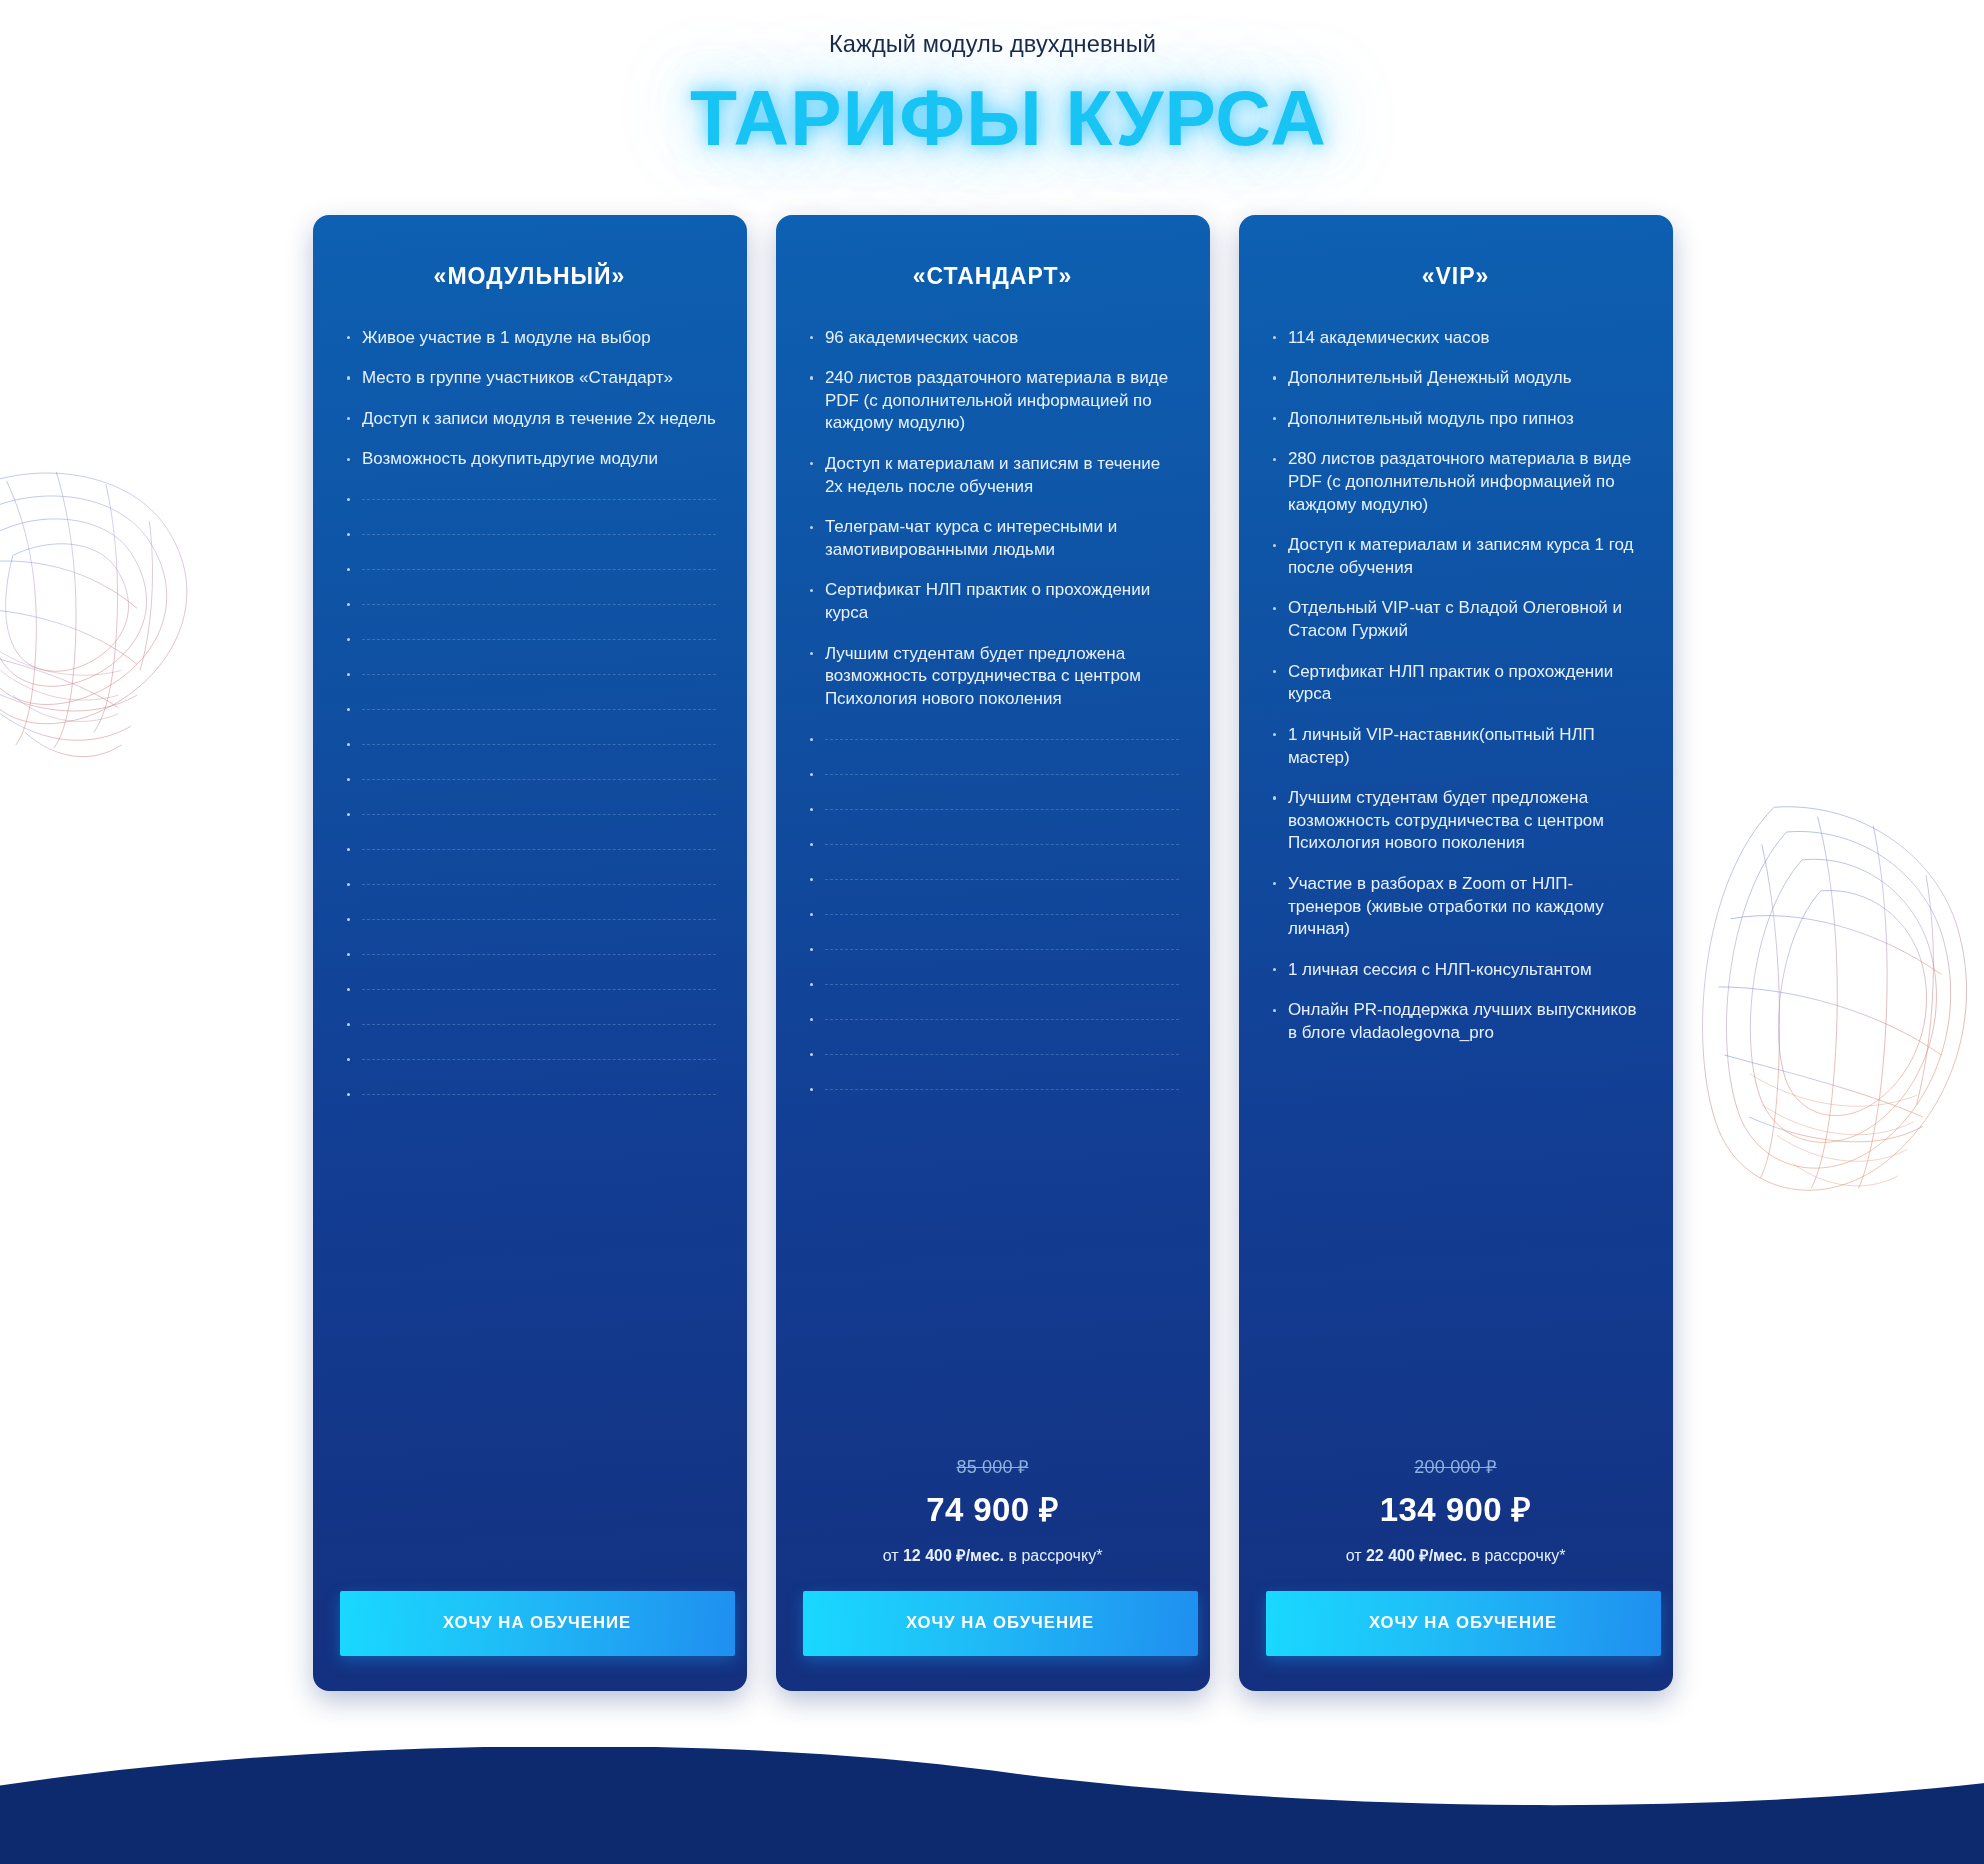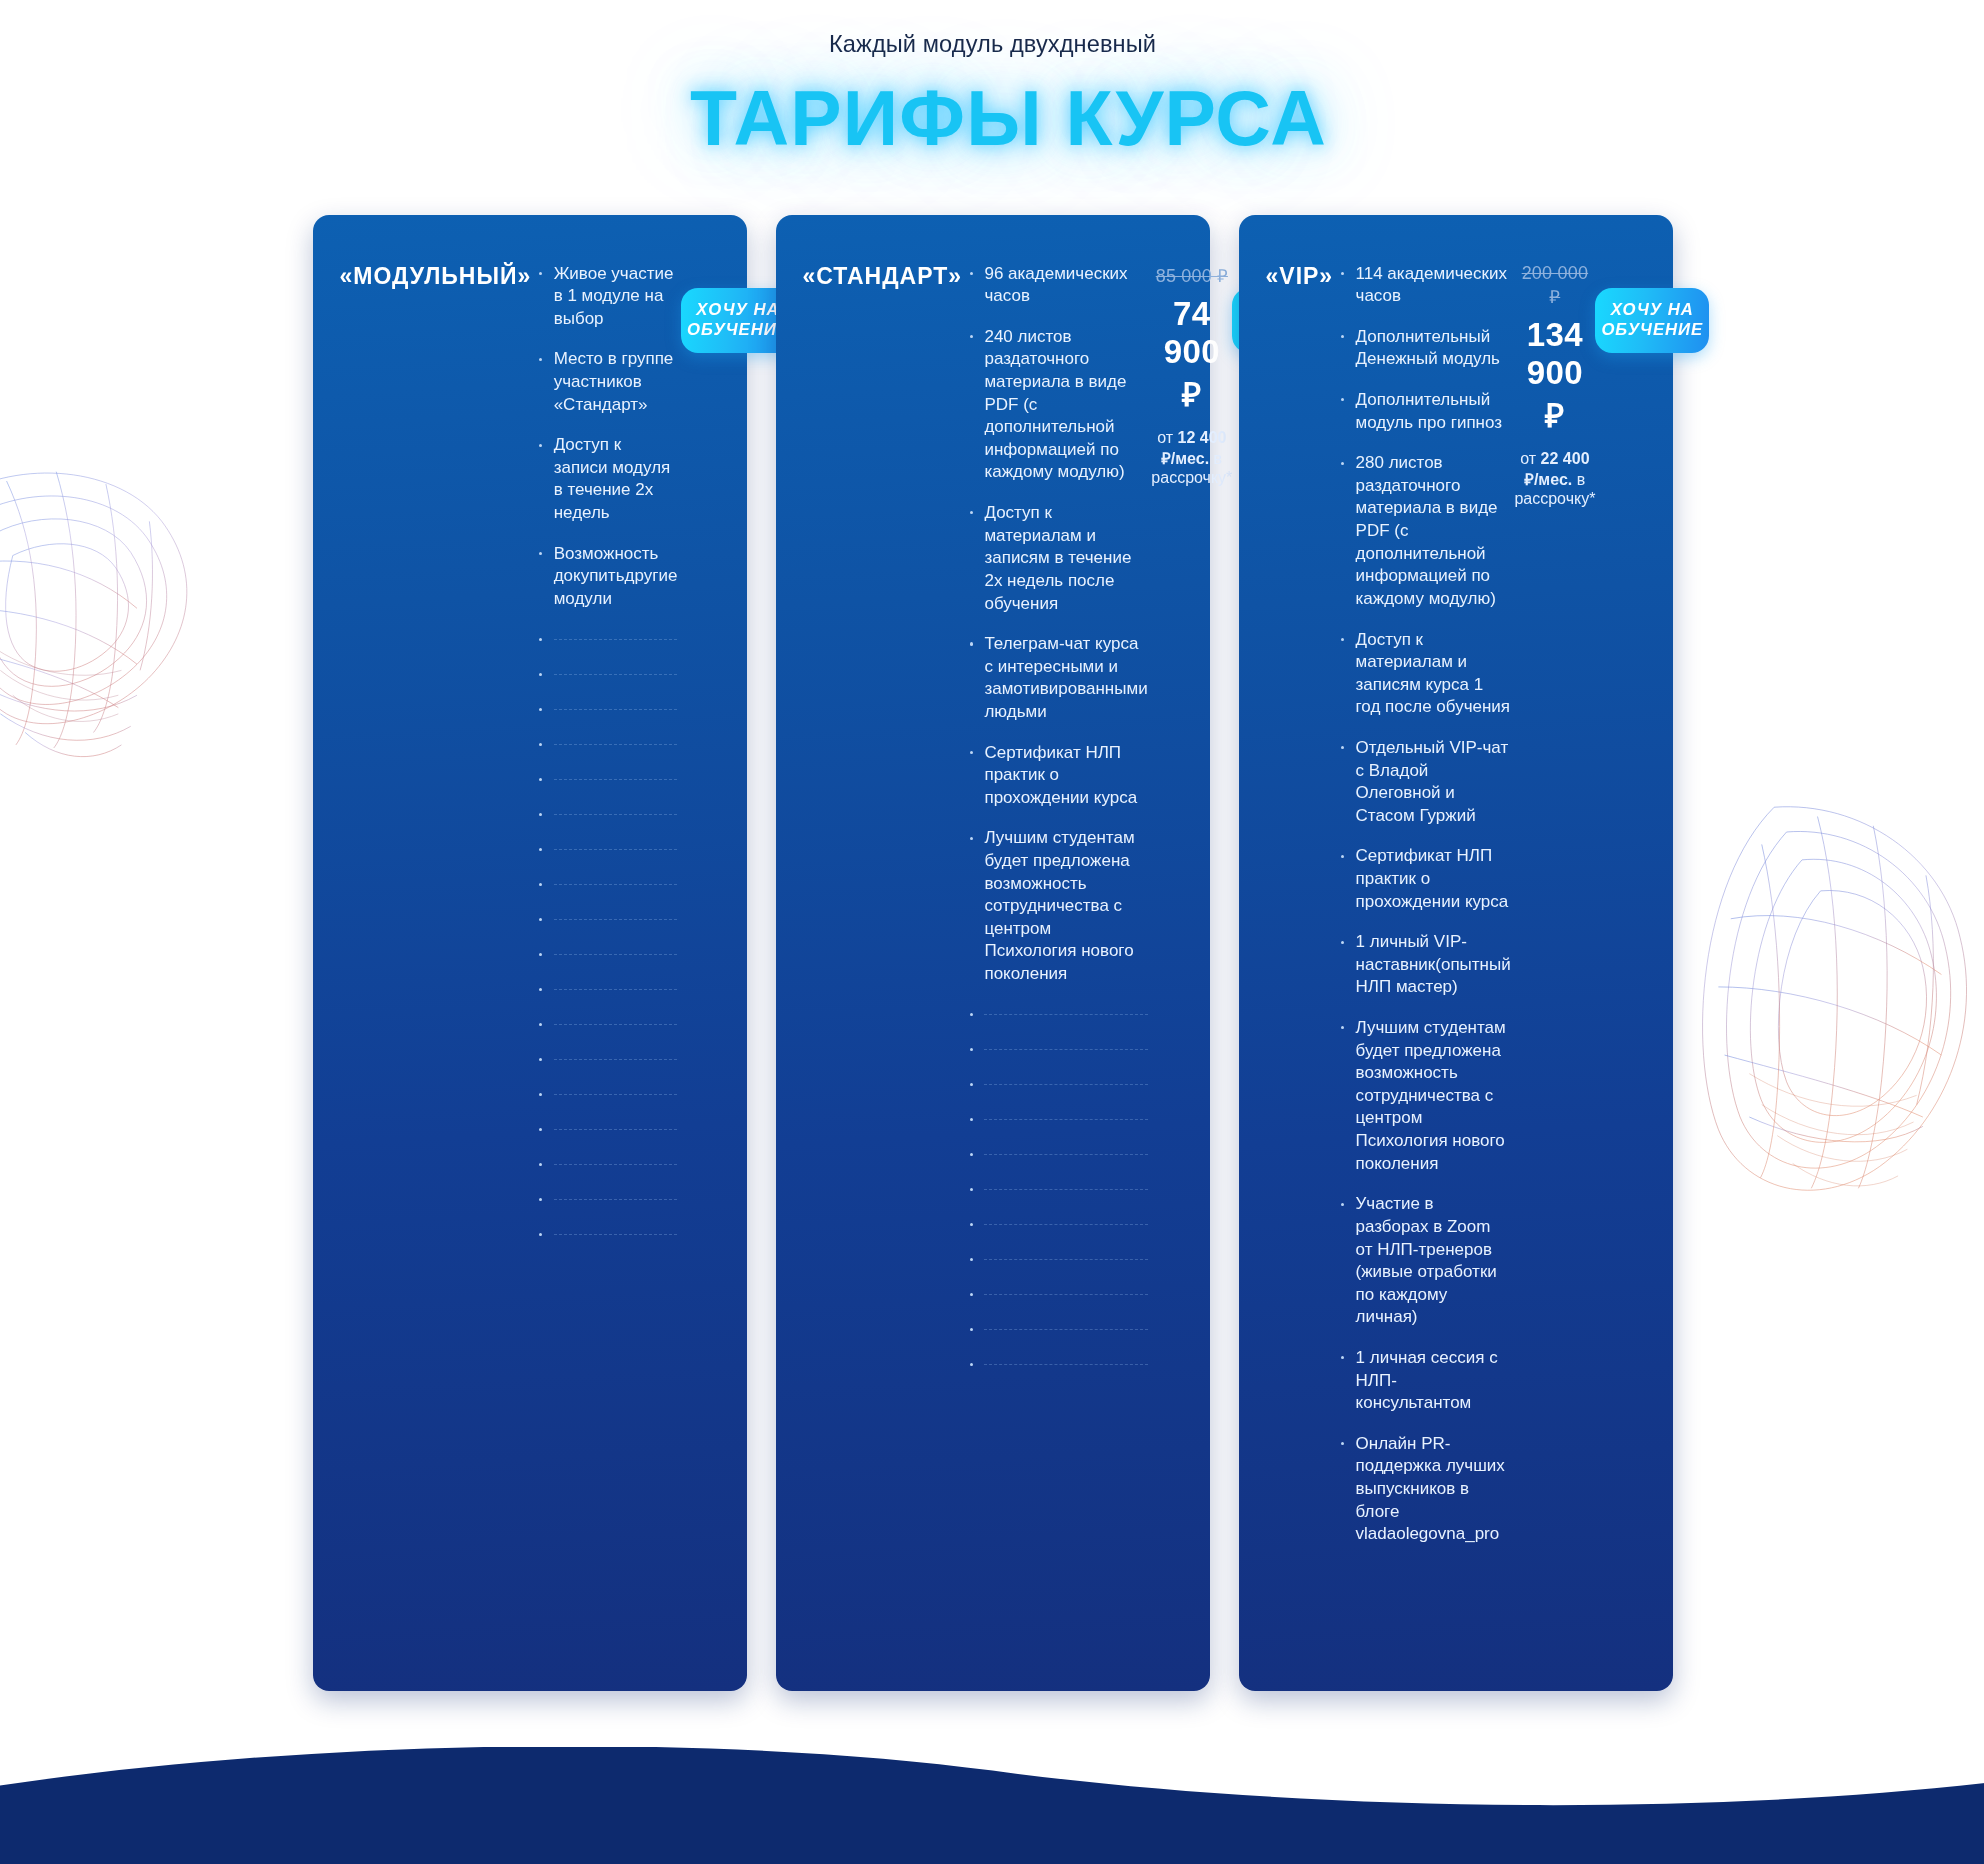--- a/index.html
+++ b/index.html
@@ -73,20 +73,21 @@
     margin-top: 50px;
   }
   .card {
     width: 434px;
     min-height: 1476px;
     border-radius: 16px;
     background: linear-gradient(177deg, #0d60b2 0%, #0f53a5 26%, #123e94 62%, #14307f 100%);
     box-shadow: 0 10px 27px rgba(10,40,110,.28);
     padding: 48px 27px 35px 27px;
     display: flex;
+    flex-direction: column;
     position: relative;
   }
   .card-title {
     text-align: center;
     color: #ffffff;
     font-size: 23px;
     font-weight: 700;
     letter-spacing: 1px;
     margin-bottom: 37px;
   }
@@ -153,30 +154,29 @@
     font-size: 16px;
   }
   .installment b { font-weight: 700; }
 
   .cta {
     display: block;
     margin: 25px auto 0 auto;
     width: 395px;
     height: 65px;
     border: none;
-    border-radius: 17px;
+    border-radius: 2px;
     background: linear-gradient(96deg, #19d9ff 0%, #1fbdf7 42%, #1f8ff0 100%);
     color: #ffffff;
     font-size: 16.7px;
     font-weight: 700;
     letter-spacing: 1px;
     font-family: "Liberation Sans", sans-serif;
     cursor: pointer;
     box-shadow: 0 5px 15px rgba(25,160,240,.35);
-    font-style: italic;
   }
 
   
   .bottom-wave {
     position: absolute;
     left: 0;
     bottom: 0;
     width: 1985px;
     height: 118px;
     z-index: 2;

